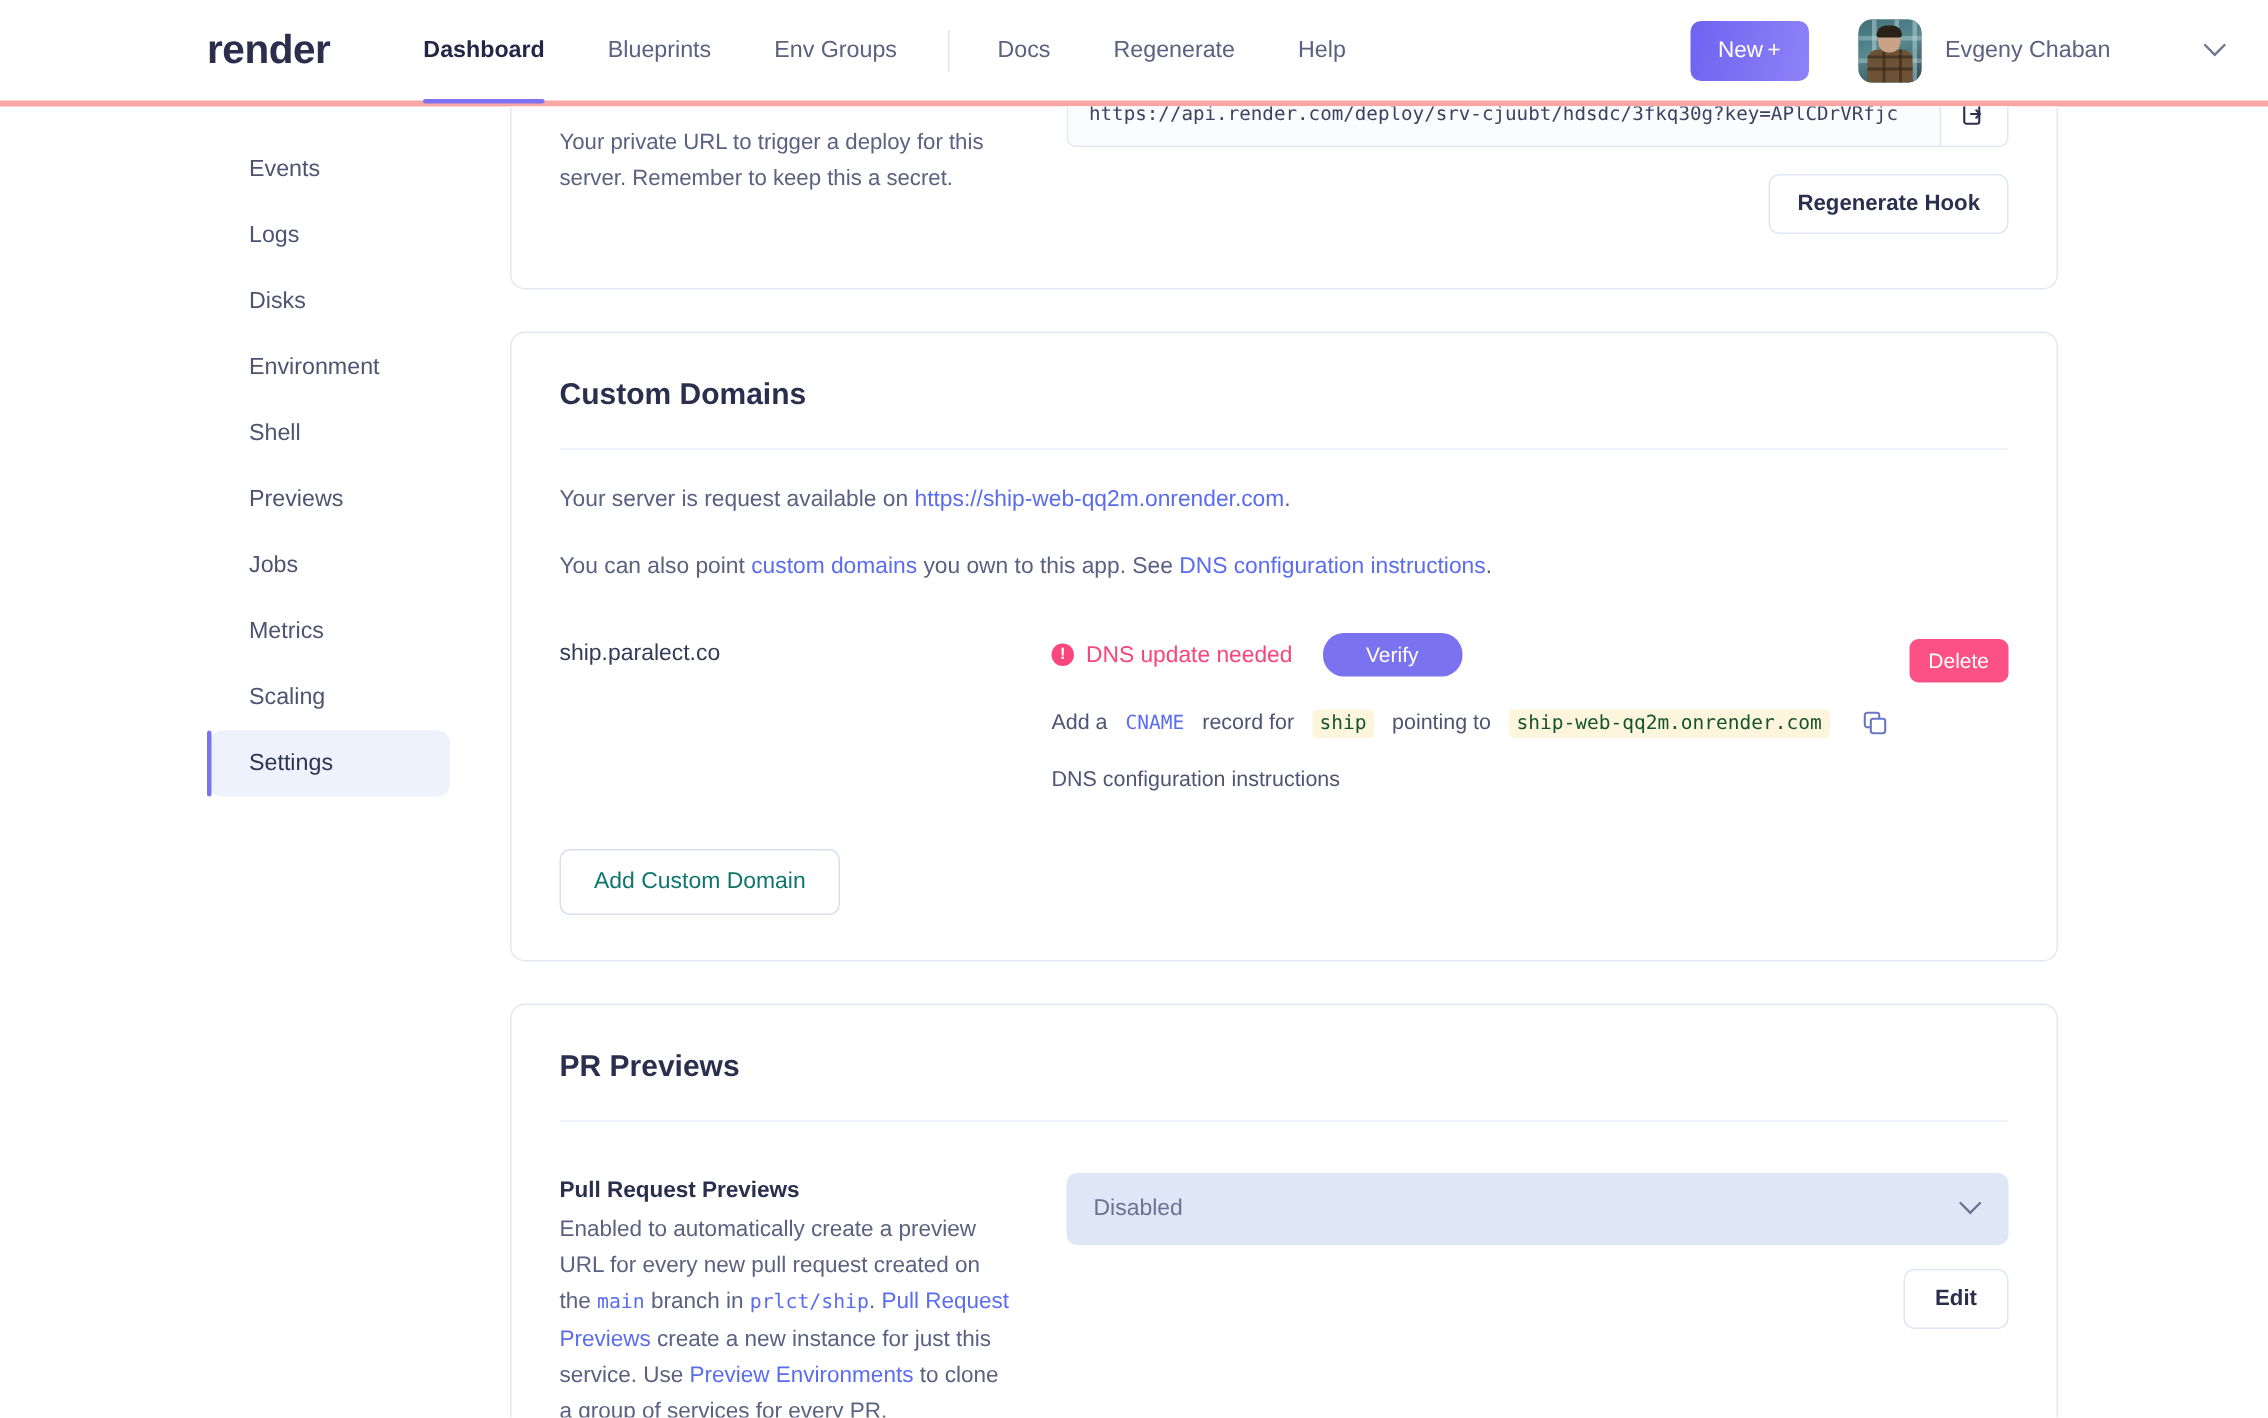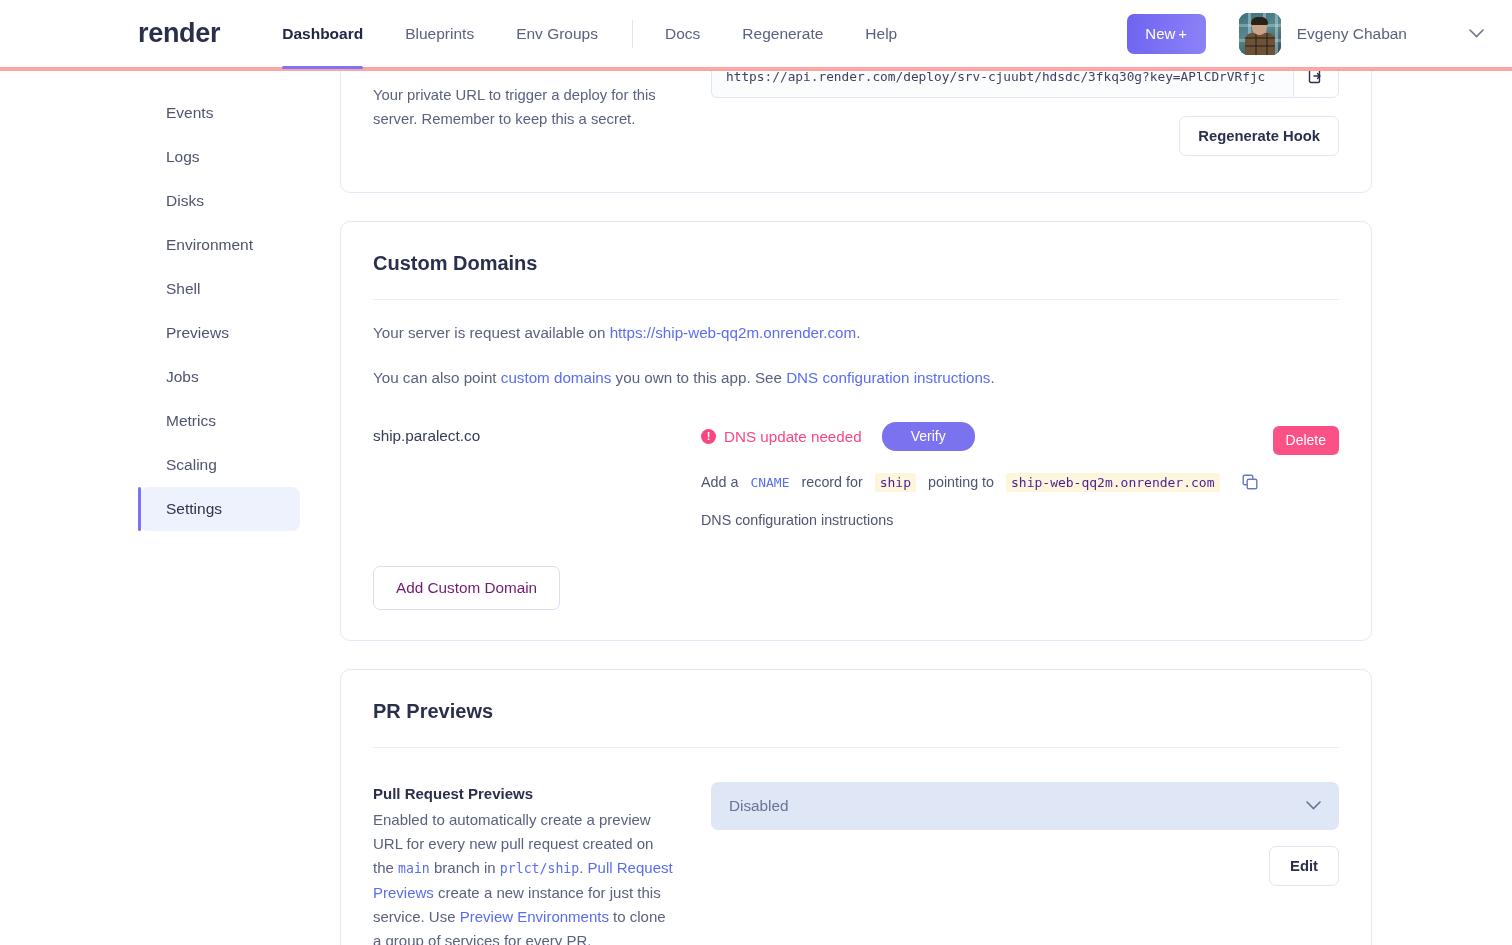--- a/index.html
+++ b/index.html
@@ -237,21 +237,21 @@
     cursor: pointer;
     font-family: inherit;
   }
   .btn-outline-light {
     border: 1px solid #dadff0;
     background: #fff;
     border-radius: 7px;
     height: 44px;
     padding: 0 22px;
     font-size: 15.3px;
-    color: #701a75;
+    color: #0f766e;
     cursor: pointer;
     font-family: inherit;
   }
 
   .para {
     font-size: 15.2px;
     color: #5b6180;
     margin-top: 22px;
     line-height: 1.5;
   }
@@ -323,21 +323,21 @@
   }
   .code-mono {
     font-family: "DejaVu Sans Mono", monospace;
     font-size: 13px;
     color: #5a6df0;
   }
   .code-hl {
     font-family: "DejaVu Sans Mono", monospace;
     font-size: 13px;
     background: #fdf6dd;
-    color: #4c1d95;
+    color: #14532d;
     padding: 2px 5px;
     border-radius: 3px;
   }
   .copy-sm { margin-left: 10px; cursor: pointer; display: inline-flex; }
   .dns-instr {
     margin-top: 20px;
     font-size: 14.3px;
     color: #4e5472;
     cursor: pointer;
   }

